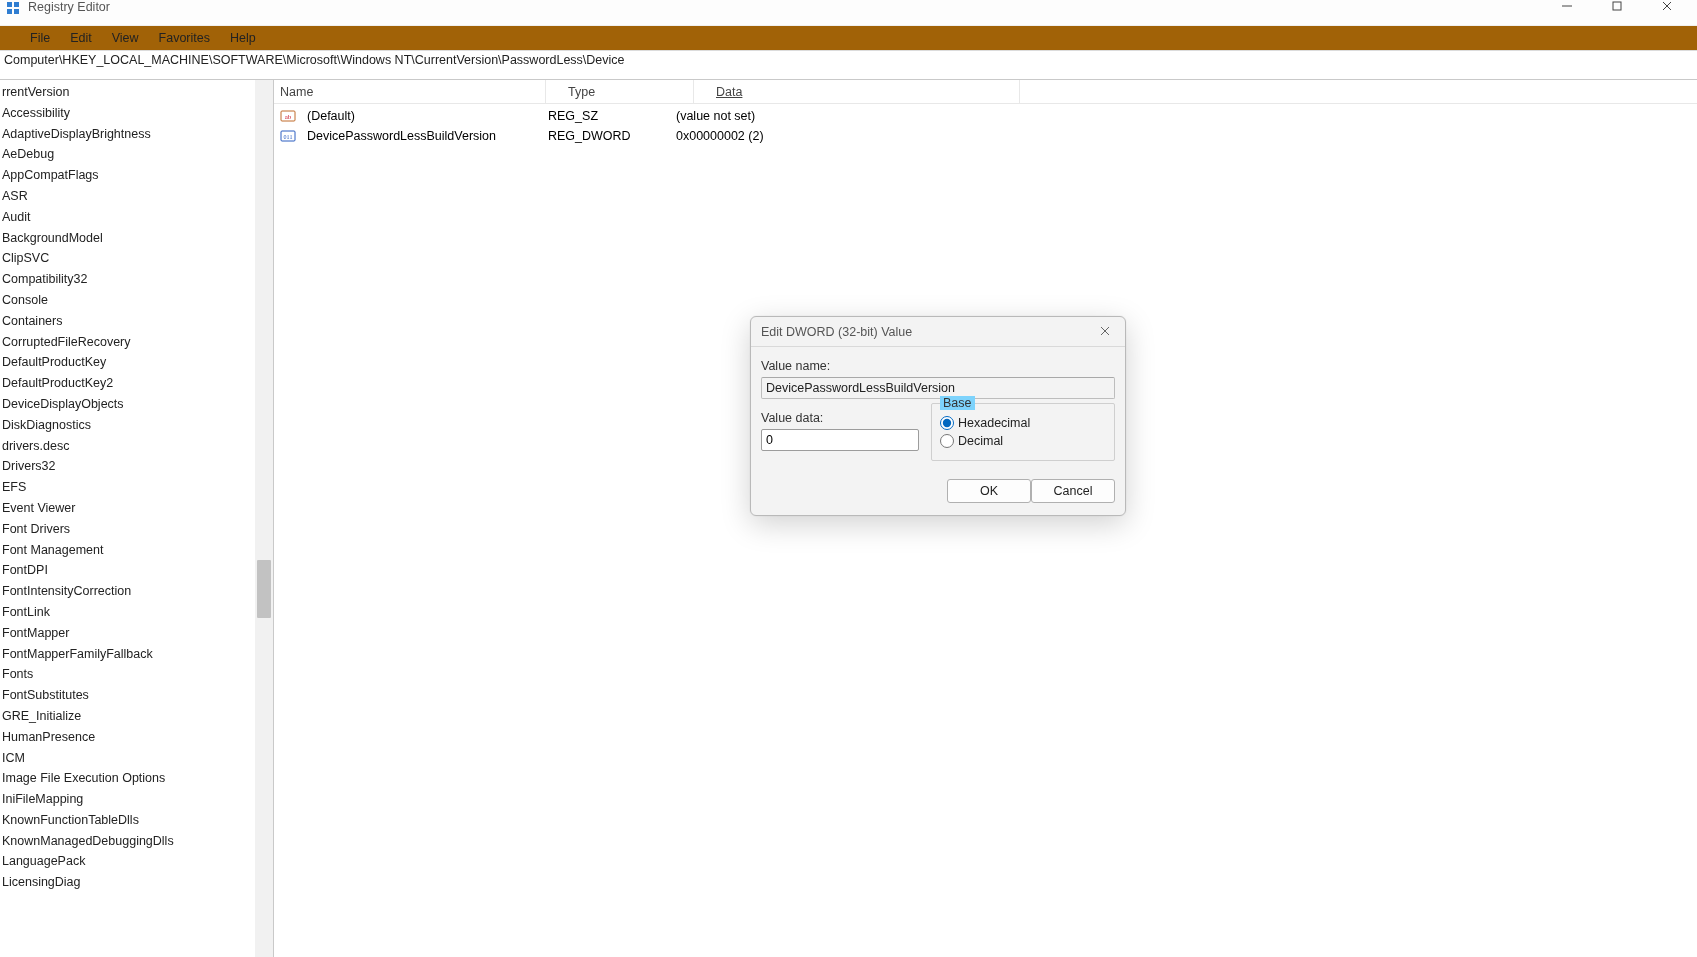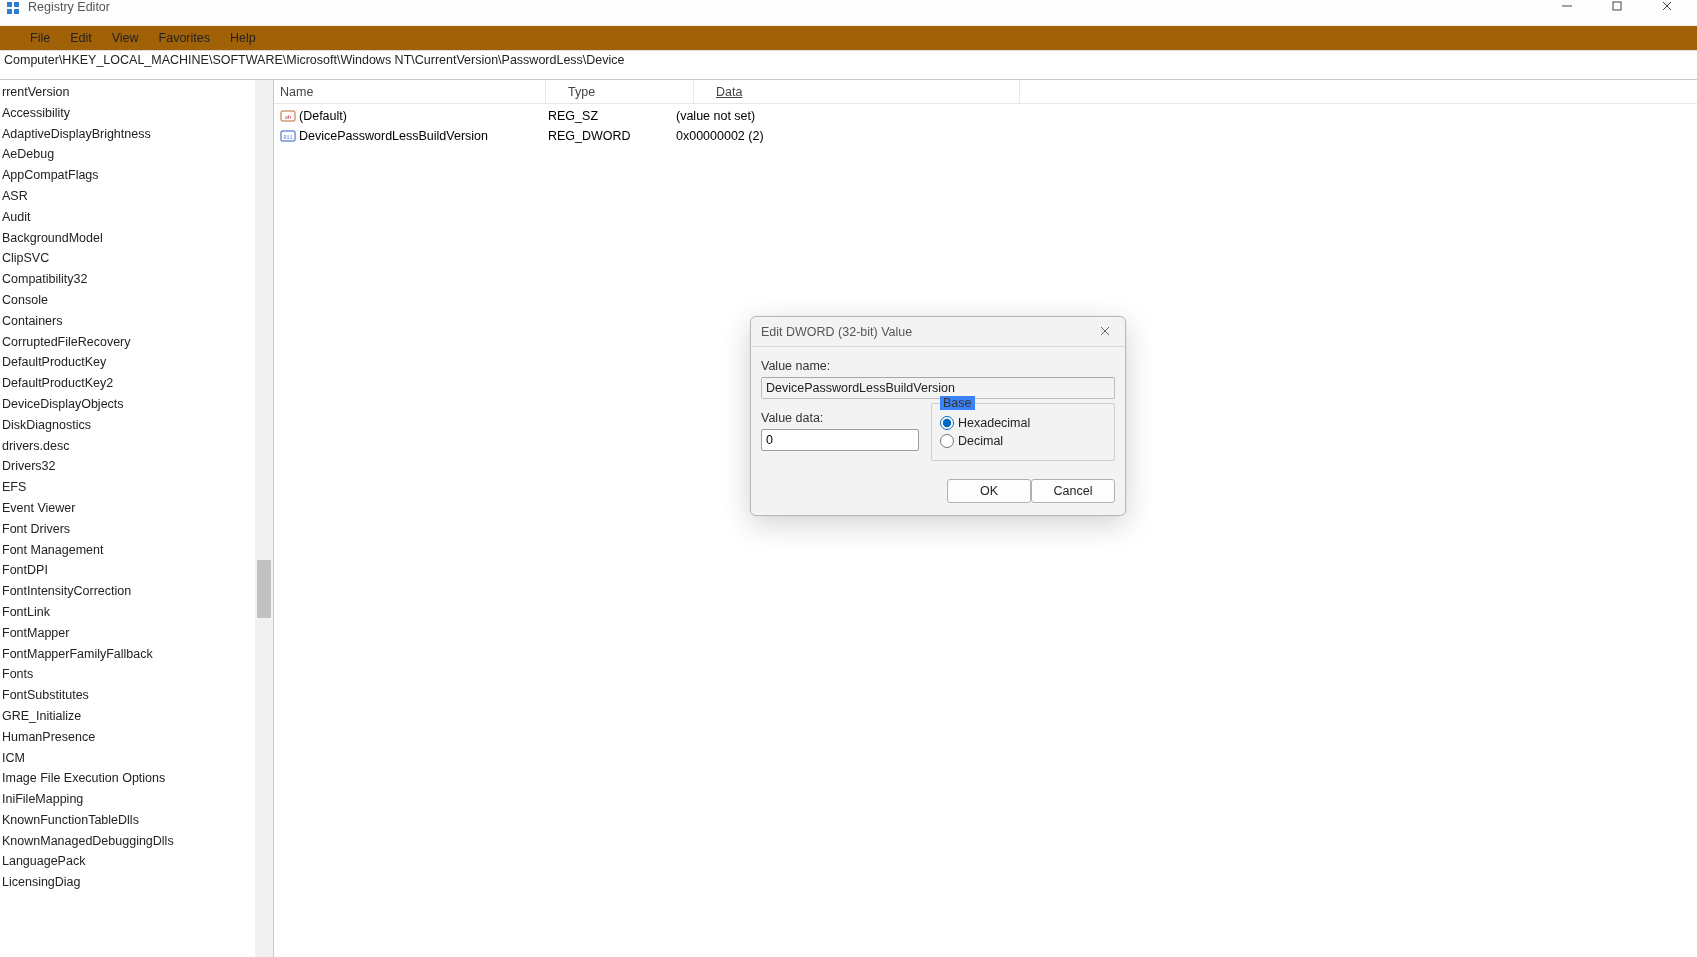--- a/index.html
+++ b/index.html
@@ -116,21 +116,21 @@
   .col-name { width: 272px; padding-left: 6px; border-right: 1px solid #e8e8e8; height:100%; display:flex; align-items:center;}
   .col-type { width: 128px; padding-left: 2px; border-right: 1px solid #e8e8e8; height:100%; display:flex; align-items:center;}
   .col-data { width: 306px; padding-left: 2px; border-right: 1px solid #e8e8e8; height:100%; display:flex; align-items:center;text-decoration:underline;}
   .list-rows { padding-top: 2px; }
   .list-row {
     display: flex;
     height: 20px;
     align-items: center;
     font-size: 12.5px;
   }
-  .cell-name { width: 272px; padding-left: 6px; display:flex; align-items:center; gap:3px;}
+  .cell-name { width: 272px; padding-left: 6px; display:flex; align-items:center; gap:11px;}
   .cell-type { width: 128px; padding-left: 2px; }
   .cell-data { width: 306px; padding-left: 2px; }
   .val-icon {
     width: 16px; height: 16px;
     display:inline-flex; align-items:center; justify-content:center;
   }
 
   
   .overlay-dialog {
     position: absolute;
@@ -193,21 +193,21 @@
   .base-fieldset {
     border: 1px solid #cfcfcf;
     border-radius:2px;
     padding: 4px 8px 8px 8px;
     position:relative;
     margin-top:-4px;
   }
   .base-legend {
     position:relative;
     top:-12px;
-    background:#3b82f6;
+    background:#7dd3fc;
     padding:0 3px;
     color:#333;
     font-size:12.5px;
     display:inline-block;
   }
   .base-inner { margin-top:-10px; }
   .radio-row {
     display:flex; align-items:center; gap:4px;
     margin: 4px 0;
     font-size:12.5px;

